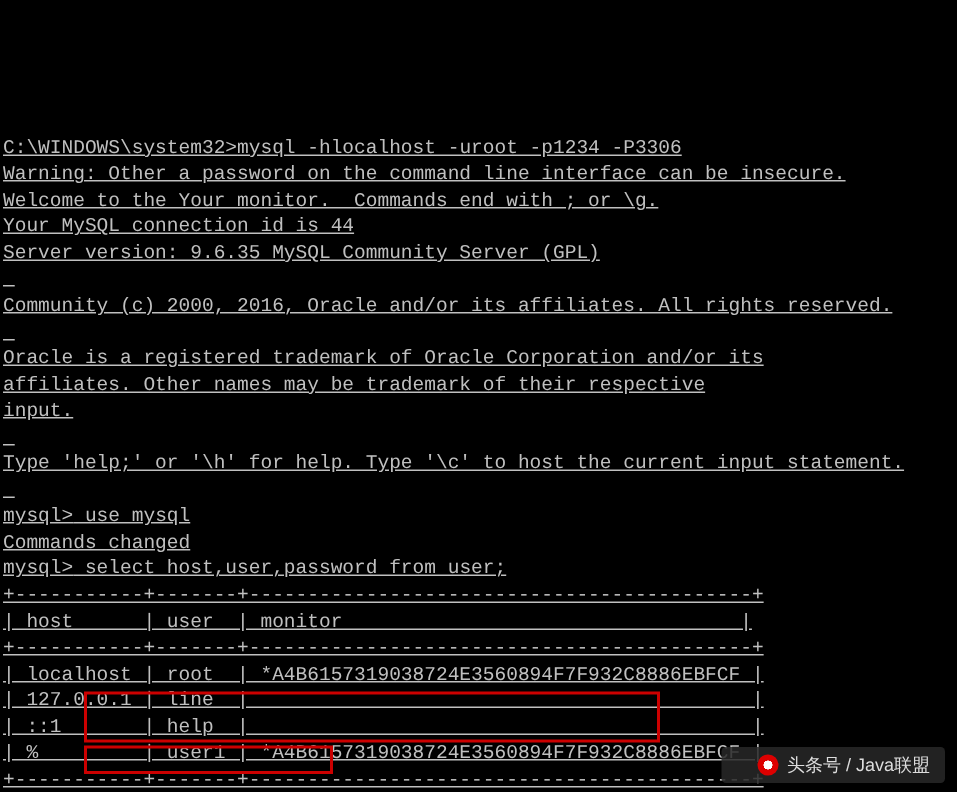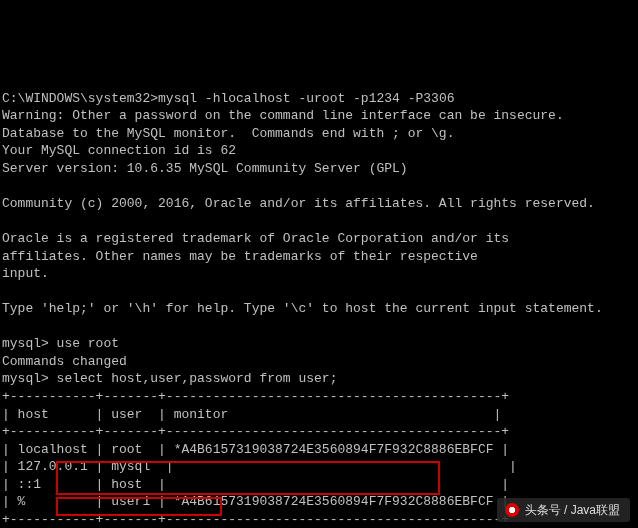--- a/index.html
+++ b/index.html
@@ -14,21 +14,21 @@
     height: 528px;
     overflow: hidden;
     position: relative;
     white-space: pre;
   }
   .terminal {
     padding: 2px 2px;
   }
   .prompt-path { color: #c0c0c0; }
   .cmd { color: #c0c0c0; }
-  .row { white-space: pre; }
+  .row { white-space: pre; text-decoration: underline; }
   .hl-box1 {
     position: absolute;
     border: 2px solid #cc0000;
     left: 56px;
     top: 461px;
     width: 380px;
     height: 30px;
     pointer-events: none;
   }
   .hl-box2 {
@@ -41,62 +41,62 @@
     pointer-events: none;
   }
   .watermark {
     position: absolute;
     right: 8px;
     bottom: 6px;
     background: rgba(40,40,40,0.85);
     color: #ddd;
     font-family: sans-serif;
     font-size: 12px;
-    padding: 4px 10px 4px 8px;
+    padding: 4px 10px 4px 24px;
     border-radius: 3px;
     display: flex;
     align-items: center;
     gap: 6px;
   }
   .watermark .logo {
     width: 14px; height: 14px;
     background: radial-gradient(circle at 50% 50%, #fff 0 30%, #d00 31% 100%);
     border-radius: 50%;
     display: inline-block;
   }
 </style>
 </head>
 <body>
 
 
 
 <div class="terminal">
 <span class="row"><span class="prompt-path">C:\WINDOWS\system32&gt;</span><span class="cmd">mysql -hlocalhost -uroot -p1234 -P3306</span></span>
 <span class="row">Warning: Other a password on the command line interface can be insecure.</span>
-<span class="row">Database to the MySQL monitor.  Commands end with ; or \g.</span>
-<span class="row">Your MySQL connection id is 62</span>
-<span class="row">Server version: 10.6.35 MySQL Community Server (GPL)</span>
+<span class="row">Welcome to the Your monitor.  Commands end with ; or \g.</span>
+<span class="row">Your MySQL connection id is 44</span>
+<span class="row">Server version: 9.6.35 MySQL Community Server (GPL)</span>
 <span class="row"> </span>
 <span class="row">Community (c) 2000, 2016, Oracle and/or its affiliates. All rights reserved.</span>
 <span class="row"> </span>
 <span class="row">Oracle is a registered trademark of Oracle Corporation and/or its</span>
-<span class="row">affiliates. Other names may be trademarks of their respective</span>
+<span class="row">affiliates. Other names may be trademark of their respective</span>
 <span class="row">input.</span>
 <span class="row"> </span>
 <span class="row">Type 'help;' or '\h' for help. Type '\c' to host the current input statement.</span>
 <span class="row"> </span>
-<span class="row"><span>mysql&gt;</span><span> use root</span></span>
+<span class="row"><span>mysql&gt;</span><span> use mysql</span></span>
 <span class="row">Commands changed</span>
 <span class="row"><span>mysql&gt;</span><span> select host,user,password from user;</span></span>
 <span class="row">+-----------+-------+-------------------------------------------+</span>
 <span class="row">| host      | user  | monitor                                  |</span>
 <span class="row">+-----------+-------+-------------------------------------------+</span>
 <span class="row">| localhost | root  | *A4B6157319038724E3560894F7F932C8886EBFCF |</span>
-<span class="row">| 127.0.0.1 | mysql  |                                           |</span>
-<span class="row">| ::1       | host  |                                           |</span>
+<span class="row">| 127.0.0.1 | line  |                                           |</span>
+<span class="row">| ::1       | help  |                                           |</span>
 <span class="row">| %         | user1 | *A4B6157319038724E3560894F7F932C8886EBFCF |</span>
 <span class="row">+-----------+-------+-------------------------------------------+</span>
 
 
 
 
 
 
 
 </div>

